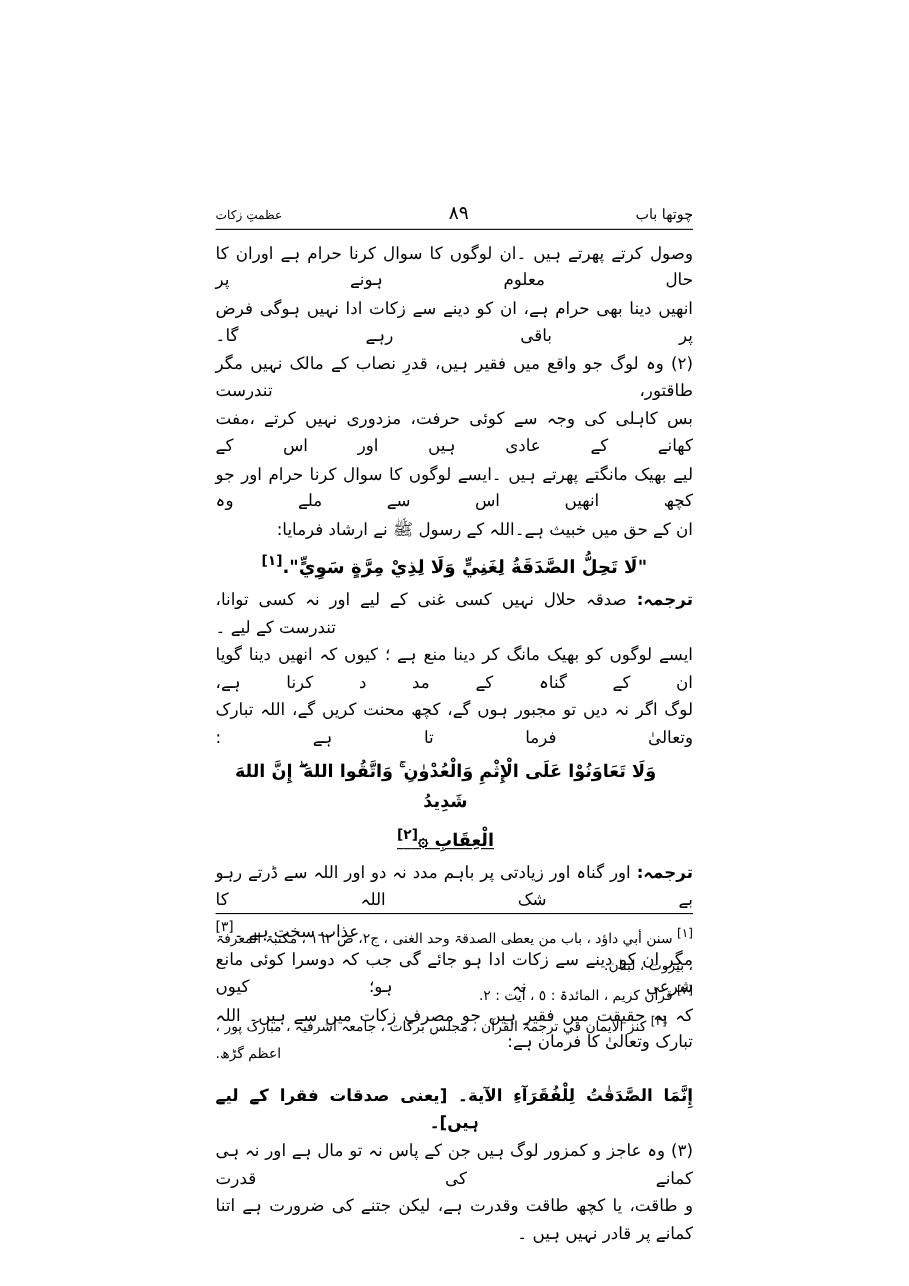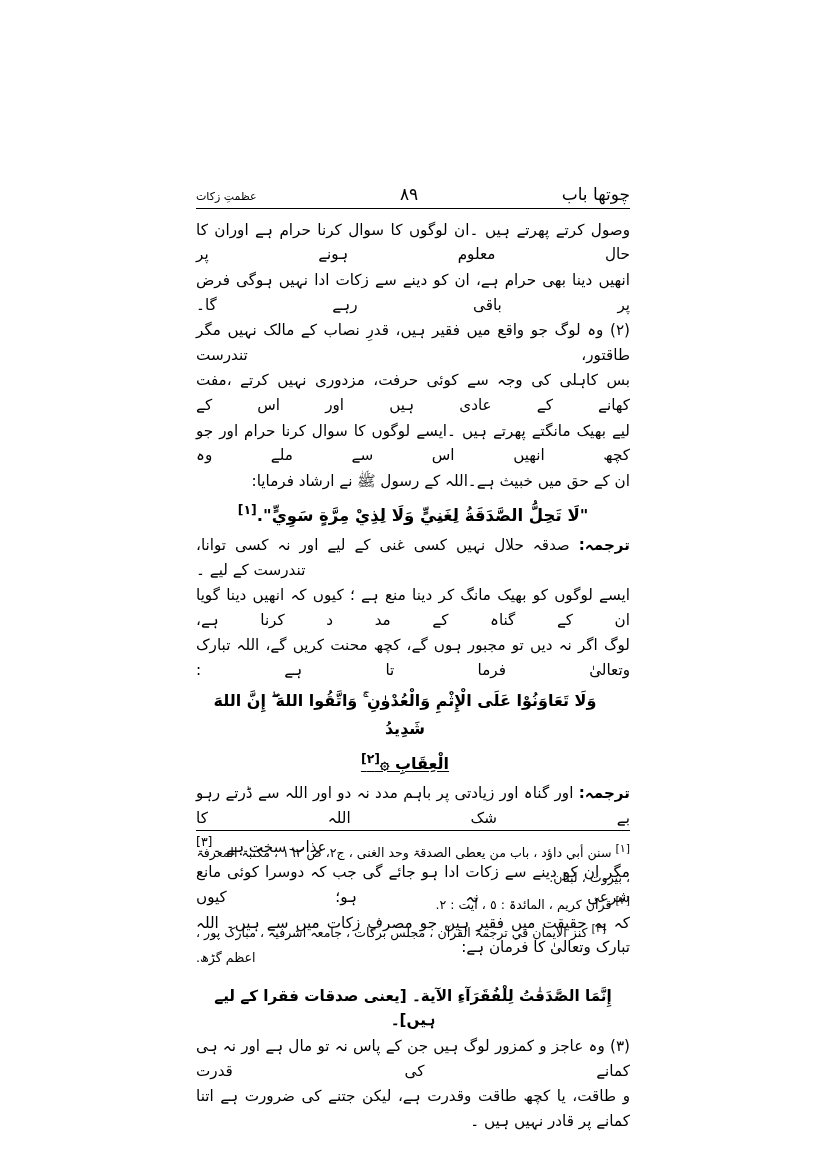--- a/index.html
+++ b/index.html
@@ -36,21 +36,21 @@
     display: flex;
     flex-direction: row;
     justify-content: space-between;
     align-items: baseline;
     width: 100%;
     direction: rtl;
     font-size: 15px;
     line-height: 1.1;
   }
   .header-chapter {
-    font-size: 17px;
+    font-size: 13px;
     white-space: nowrap;
   }
   .header-pageno {
     font-size: 17px;
     letter-spacing: 1px;
   }
   .header-booktitle {
     font-size: 11px;
     white-space: nowrap;
   }
@@ -72,21 +72,20 @@
     text-align-last: justify;
     direction: rtl;
   }
   p.u.last {
     text-align-last: right;
   }
   p.u.left-last {
     text-align-last: left;
   }
   p.u.center {
-    text-align: center;
     text-align-last: center;
     margin-top: 24px;
   }
   .ar {
     font-family: "DejaVu Sans", "Liberation Sans", sans-serif;
     font-size: 16.5px;
     line-height: 1.75;
     text-align: center;
     direction: rtl;
     margin: 5px 0 3px 0;

